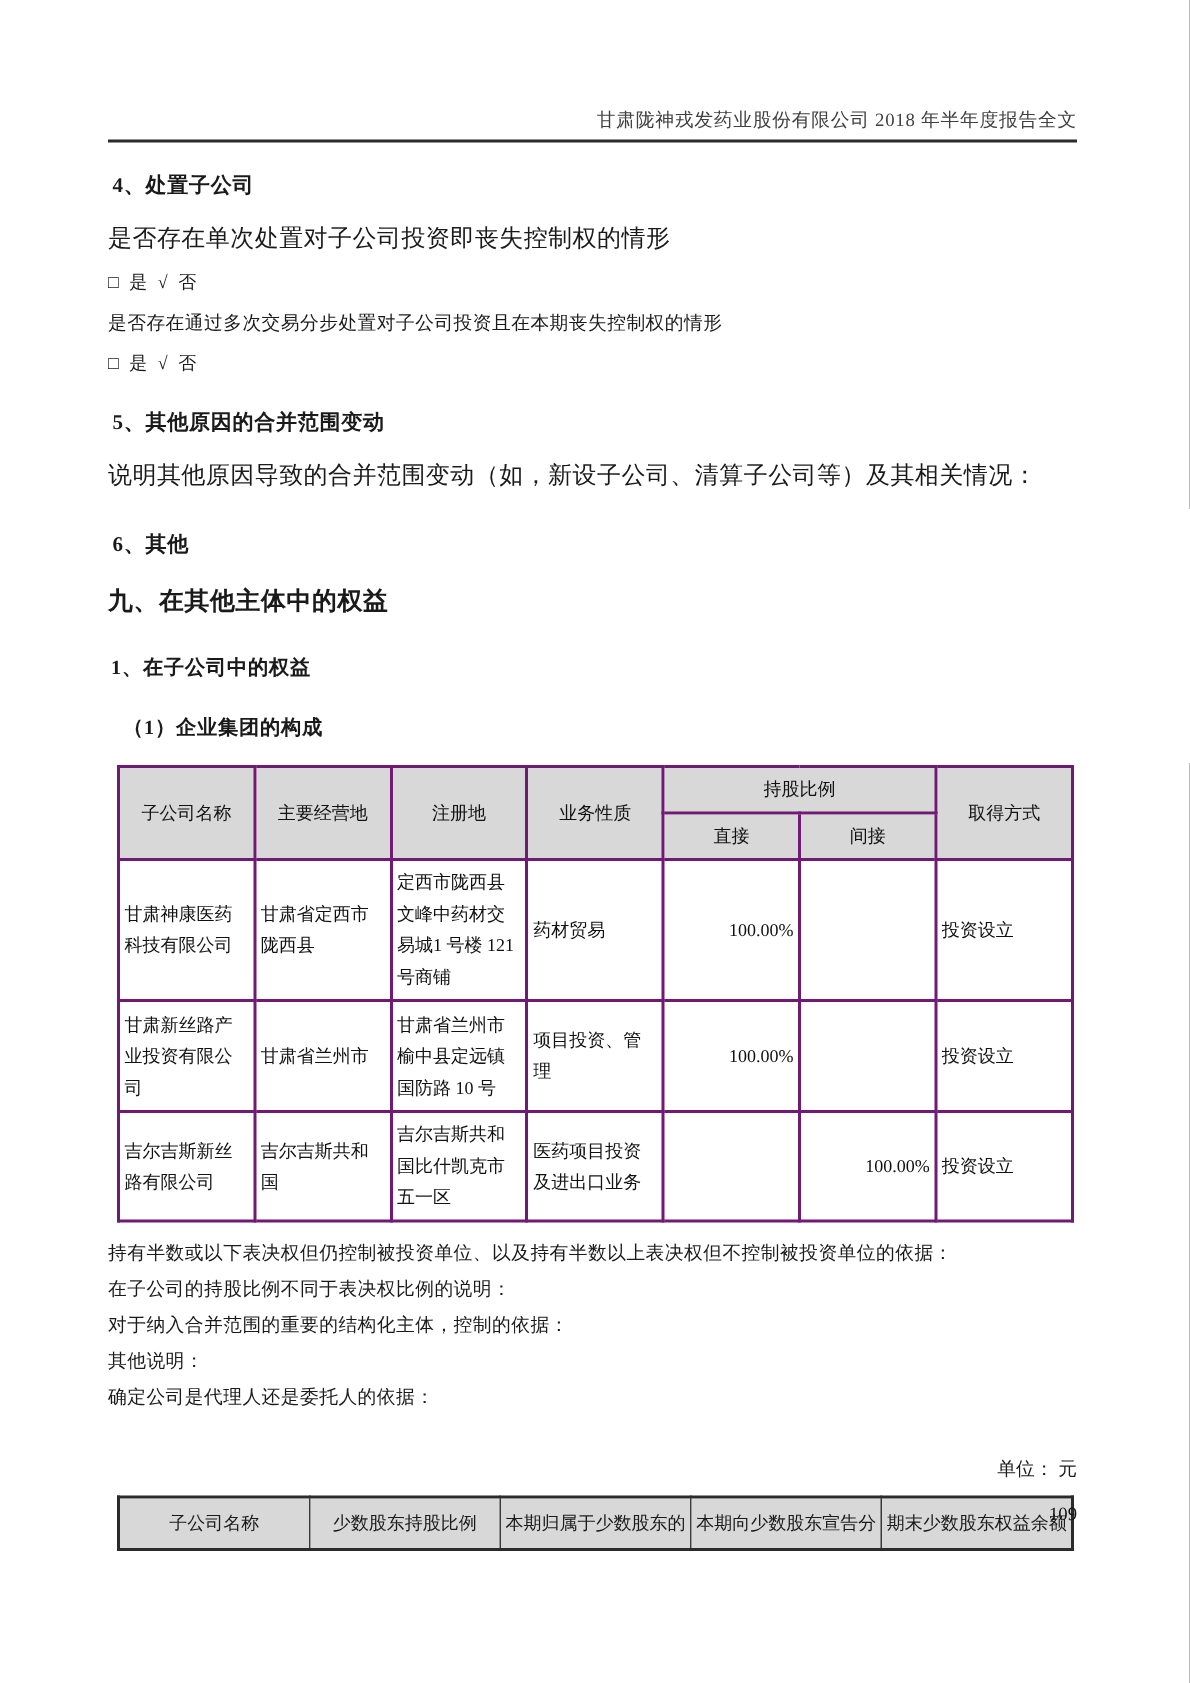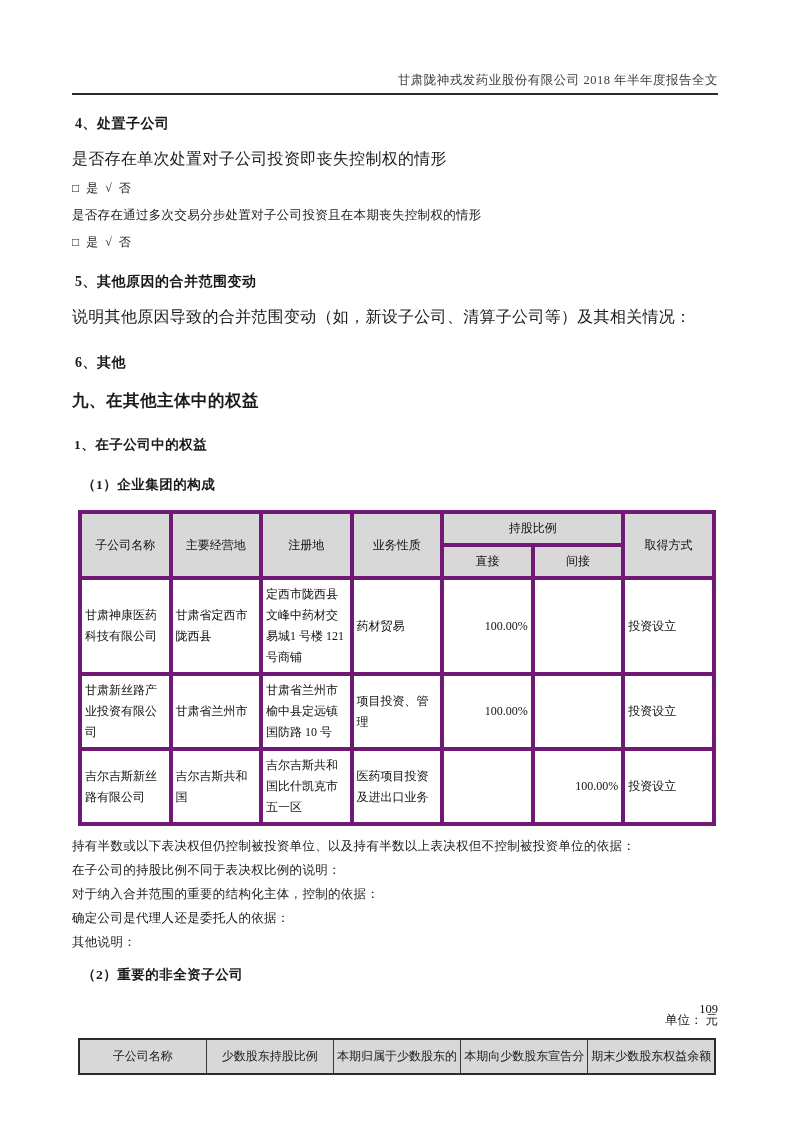--- a/index.html
+++ b/index.html
@@ -68,21 +68,21 @@
   table.report {
     margin-top: 16px;
     margin-left: 6px;
     width: 638px;
     border-collapse: collapse;
     table-layout: fixed;
     font-size: 12px;
     color: #111;
   }
   table.report th, table.report td {
-    border: 4px solid #701a75;
+    border: 2px solid #701a75;
     padding: 4px 3px;
     vertical-align: middle;
     font-weight: normal;
     line-height: 21px;
     word-break: break-all;
     overflow: hidden;
   }
   table.report { border: 2px solid #2b2b2b; }
   table.report thead th { background: #d8d8d8; text-align: center; }
   table.report thead tr:last-child th { border-bottom-width: 2px; }
@@ -208,25 +208,24 @@
           <td class="ar">100.00%</td>
           <td class="al">投资设立</td>
         </tr>
       </tbody>
     </table>
 
     <div class="notes">
       <p>持有半数或以下表决权但仍控制被投资单位、以及持有半数以上表决权但不控制被投资单位的依据：</p>
       <p>在子公司的持股比例不同于表决权比例的说明：</p>
       <p>对于纳入合并范围的重要的结构化主体，控制的依据：</p>
+      <p>其他说明：</p>
       <p>确定公司是代理人还是委托人的依据：</p>
-      <p>其他说明：</p>
     </div>
 
-    <div class="h-paren" style="margin-top:12px;">（2）重要的非全资子公司</div>
 
     <div class="unit-line">单位：  元</div>
 
     <table class="report2">
       <colgroup>
         <col style="width:20%">
           <col style="width:20%">
           <col style="width:20%">
         <col style="width:20%">
           <col style="width:20%">

